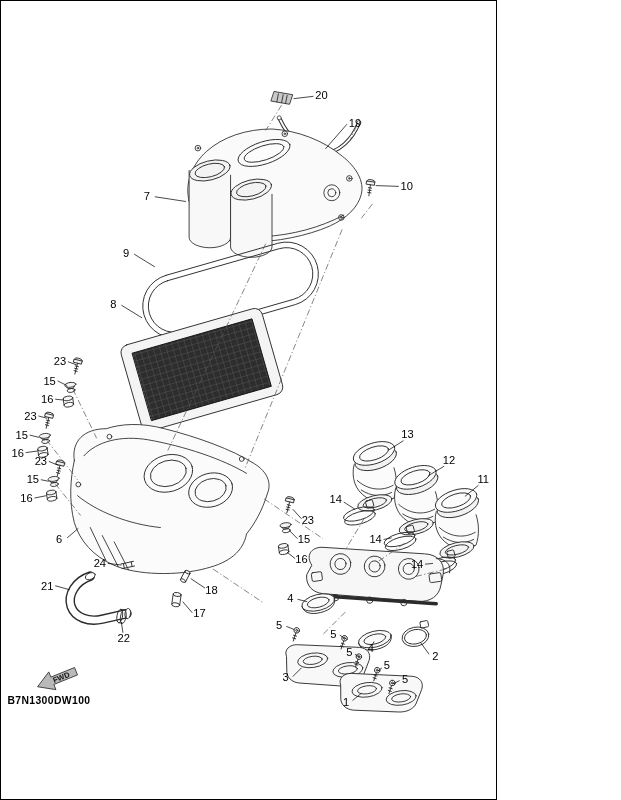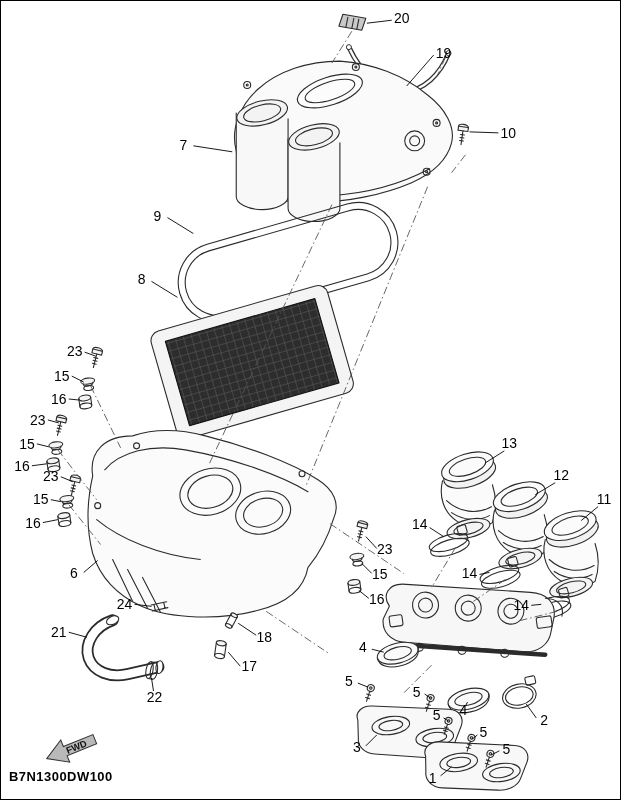--- a/index.html
+++ b/index.html
@@ -1,16 +1,16 @@
 <!DOCTYPE html>
 <html><head>
 <meta charset="utf-8">
 <style>
   html,body{margin:0;padding:0;background:#ffffff;}
-  .page{width:621px;height:800px;position:relative;box-sizing:border-box;border:1px solid #000;background:#fff;overflow:hidden;}
+  .page{width:497px;height:800px;position:relative;box-sizing:border-box;border:1px solid #000;background:#fff;overflow:hidden;}
   .page svg{position:absolute;inset:0;width:100%;height:100%;display:block;}
   .art{stroke:#2b2b2b;fill:none;stroke-width:1.1;stroke-linejoin:round;stroke-linecap:round;}
   .lead{stroke:#000;stroke-width:0.9;}
   .dash{stroke:#555;stroke-width:0.9;fill:none;stroke-dasharray:8 3 1.5 3;}
   .callout{font-family:"Liberation Sans",sans-serif;font-size:14px;font-weight:400;fill:#000;}
   .code{font-family:"Liberation Sans",sans-serif;font-size:13px;font-weight:700;fill:#000;letter-spacing:.5px;}
   .fwdtxt{font-family:"Liberation Sans",sans-serif;font-size:9.5px;font-weight:700;fill:#111;}
 </style>
 </head>
 <body>

